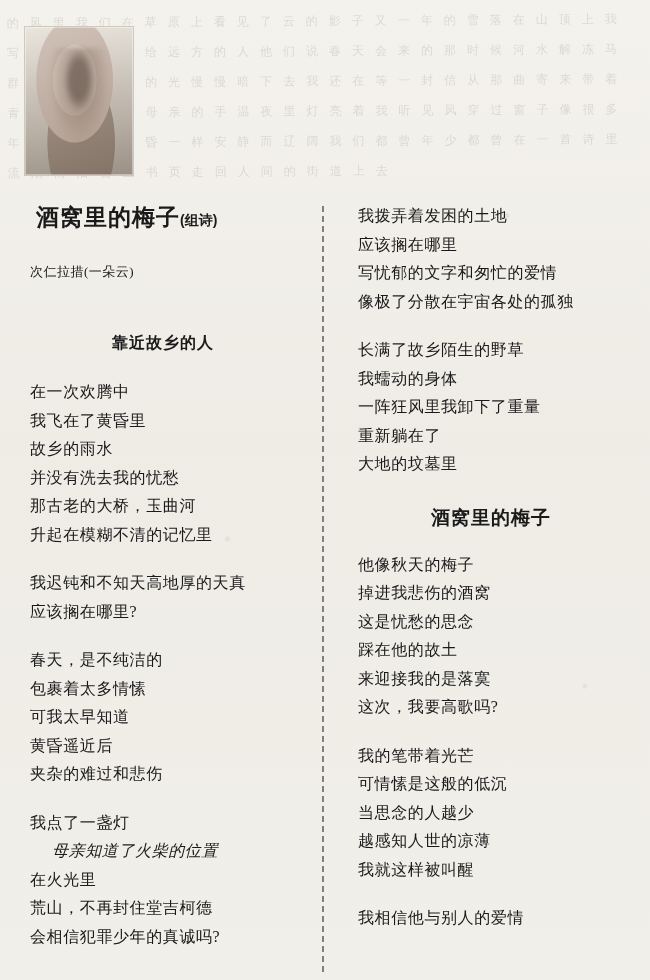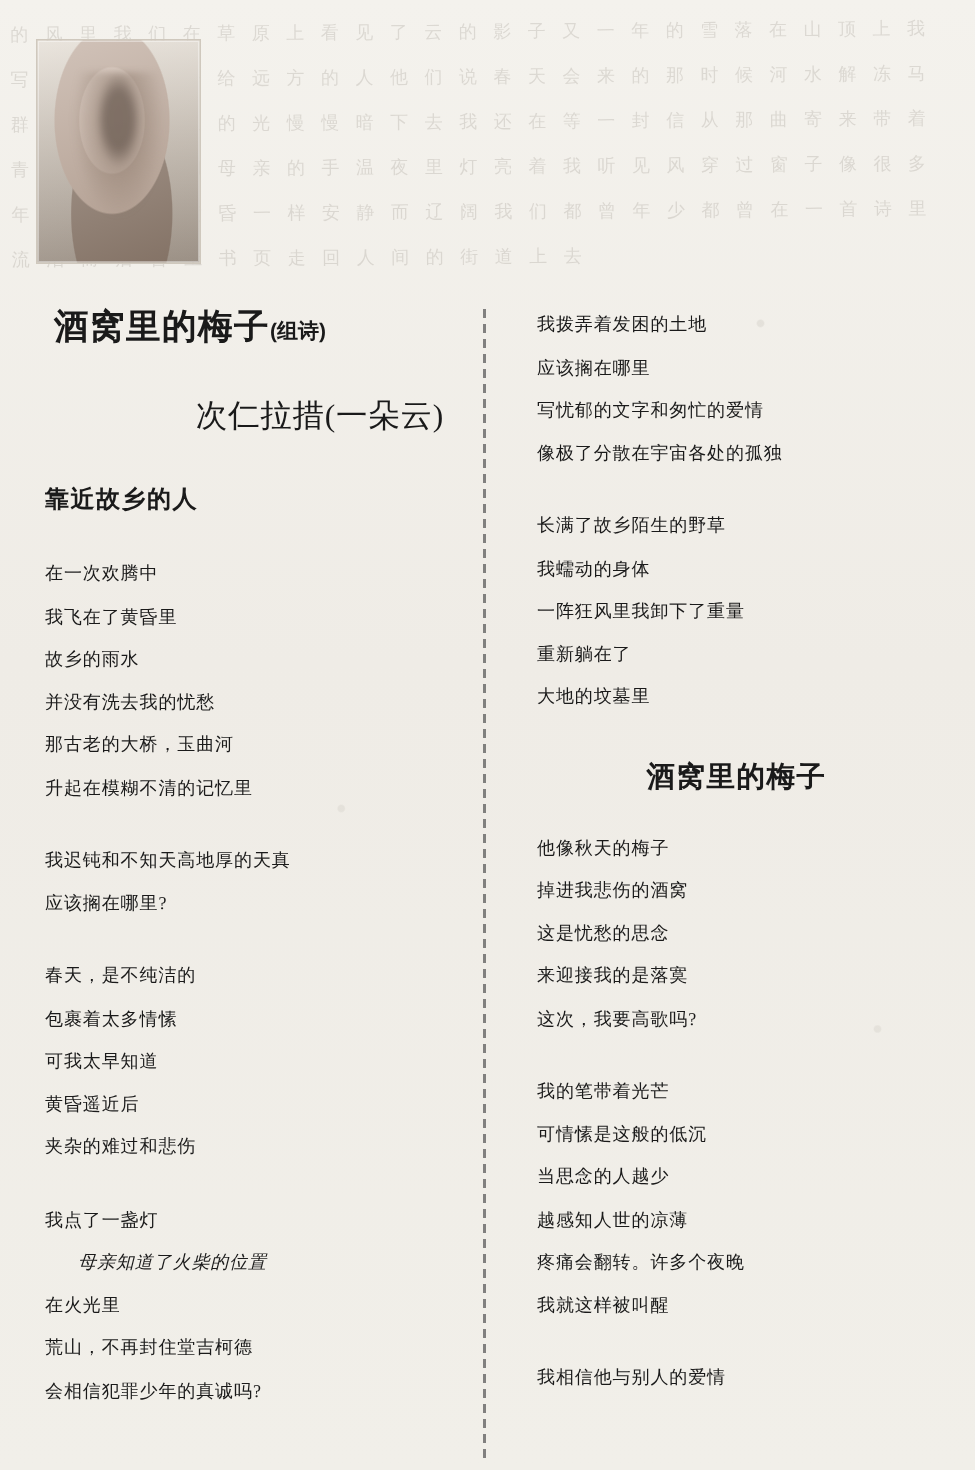--- a/index.html
+++ b/index.html
@@ -118,44 +118,45 @@
     letter-spacing: 1px;
     margin: 0 0 0 6px;
     font-family: Liberation Sans, sans-serif;
   }
   .poem-title .sub {
     font-size: 14px;
     font-weight: bold;
     letter-spacing: 0;
   }
   .author {
-    text-align: right;
-    font-size: 21px;
+    text-align: left;
+    font-size: 13px;
     margin-top: 30px;
     letter-spacing: 0.5px;
   }
   .section-title {
+    text-align: center;
     font-size: 16px;
     font-weight: bold;
-    margin-top: 32px;
+    margin-top: 52px;
     letter-spacing: 1px;
   }
   .section-title-right {
     text-align: center;
     font-size: 19px;
     font-weight: bold;
     letter-spacing: 1px;
     margin: 26px 0 0 0;
   }
   .stanza {
     margin-top: 20px;
   }
   .stanza.first { margin-top: 24px; }
   .line {
-    font-size: 12px;
+    font-size: 16px;
     line-height: 28.5px;
     letter-spacing: 0.6px;
     white-space: nowrap;
   }
   .indent { padding-left: 22px; font-style: italic; }
   .rtop { margin-top: 0; }
 </style>
 </head>
 <body>
 
@@ -230,30 +231,30 @@
         <div class="line">重新躺在了</div>
         <div class="line">大地的坟墓里</div>
       </div>
 
       <div class="section-title-right">酒窝里的梅子</div>
 
       <div class="stanza">
         <div class="line">他像秋天的梅子</div>
         <div class="line">掉进我悲伤的酒窝</div>
         <div class="line">这是忧愁的思念</div>
+        <div class="line">踩在他的故土</div>
         <div class="line">来迎接我的是落寞</div>
         <div class="line">这次，我要高歌吗?</div>
       </div>
 
       <div class="stanza">
         <div class="line">我的笔带着光芒</div>
         <div class="line">可情愫是这般的低沉</div>
         <div class="line">当思念的人越少</div>
         <div class="line">越感知人世的凉薄</div>
-        <div class="line">疼痛会翻转。许多个夜晚</div>
         <div class="line">我就这样被叫醒</div>
       </div>
 
       <div class="stanza">
         <div class="line">我相信他与别人的爱情</div>
       </div>
 
     </div>
 
   </div>

